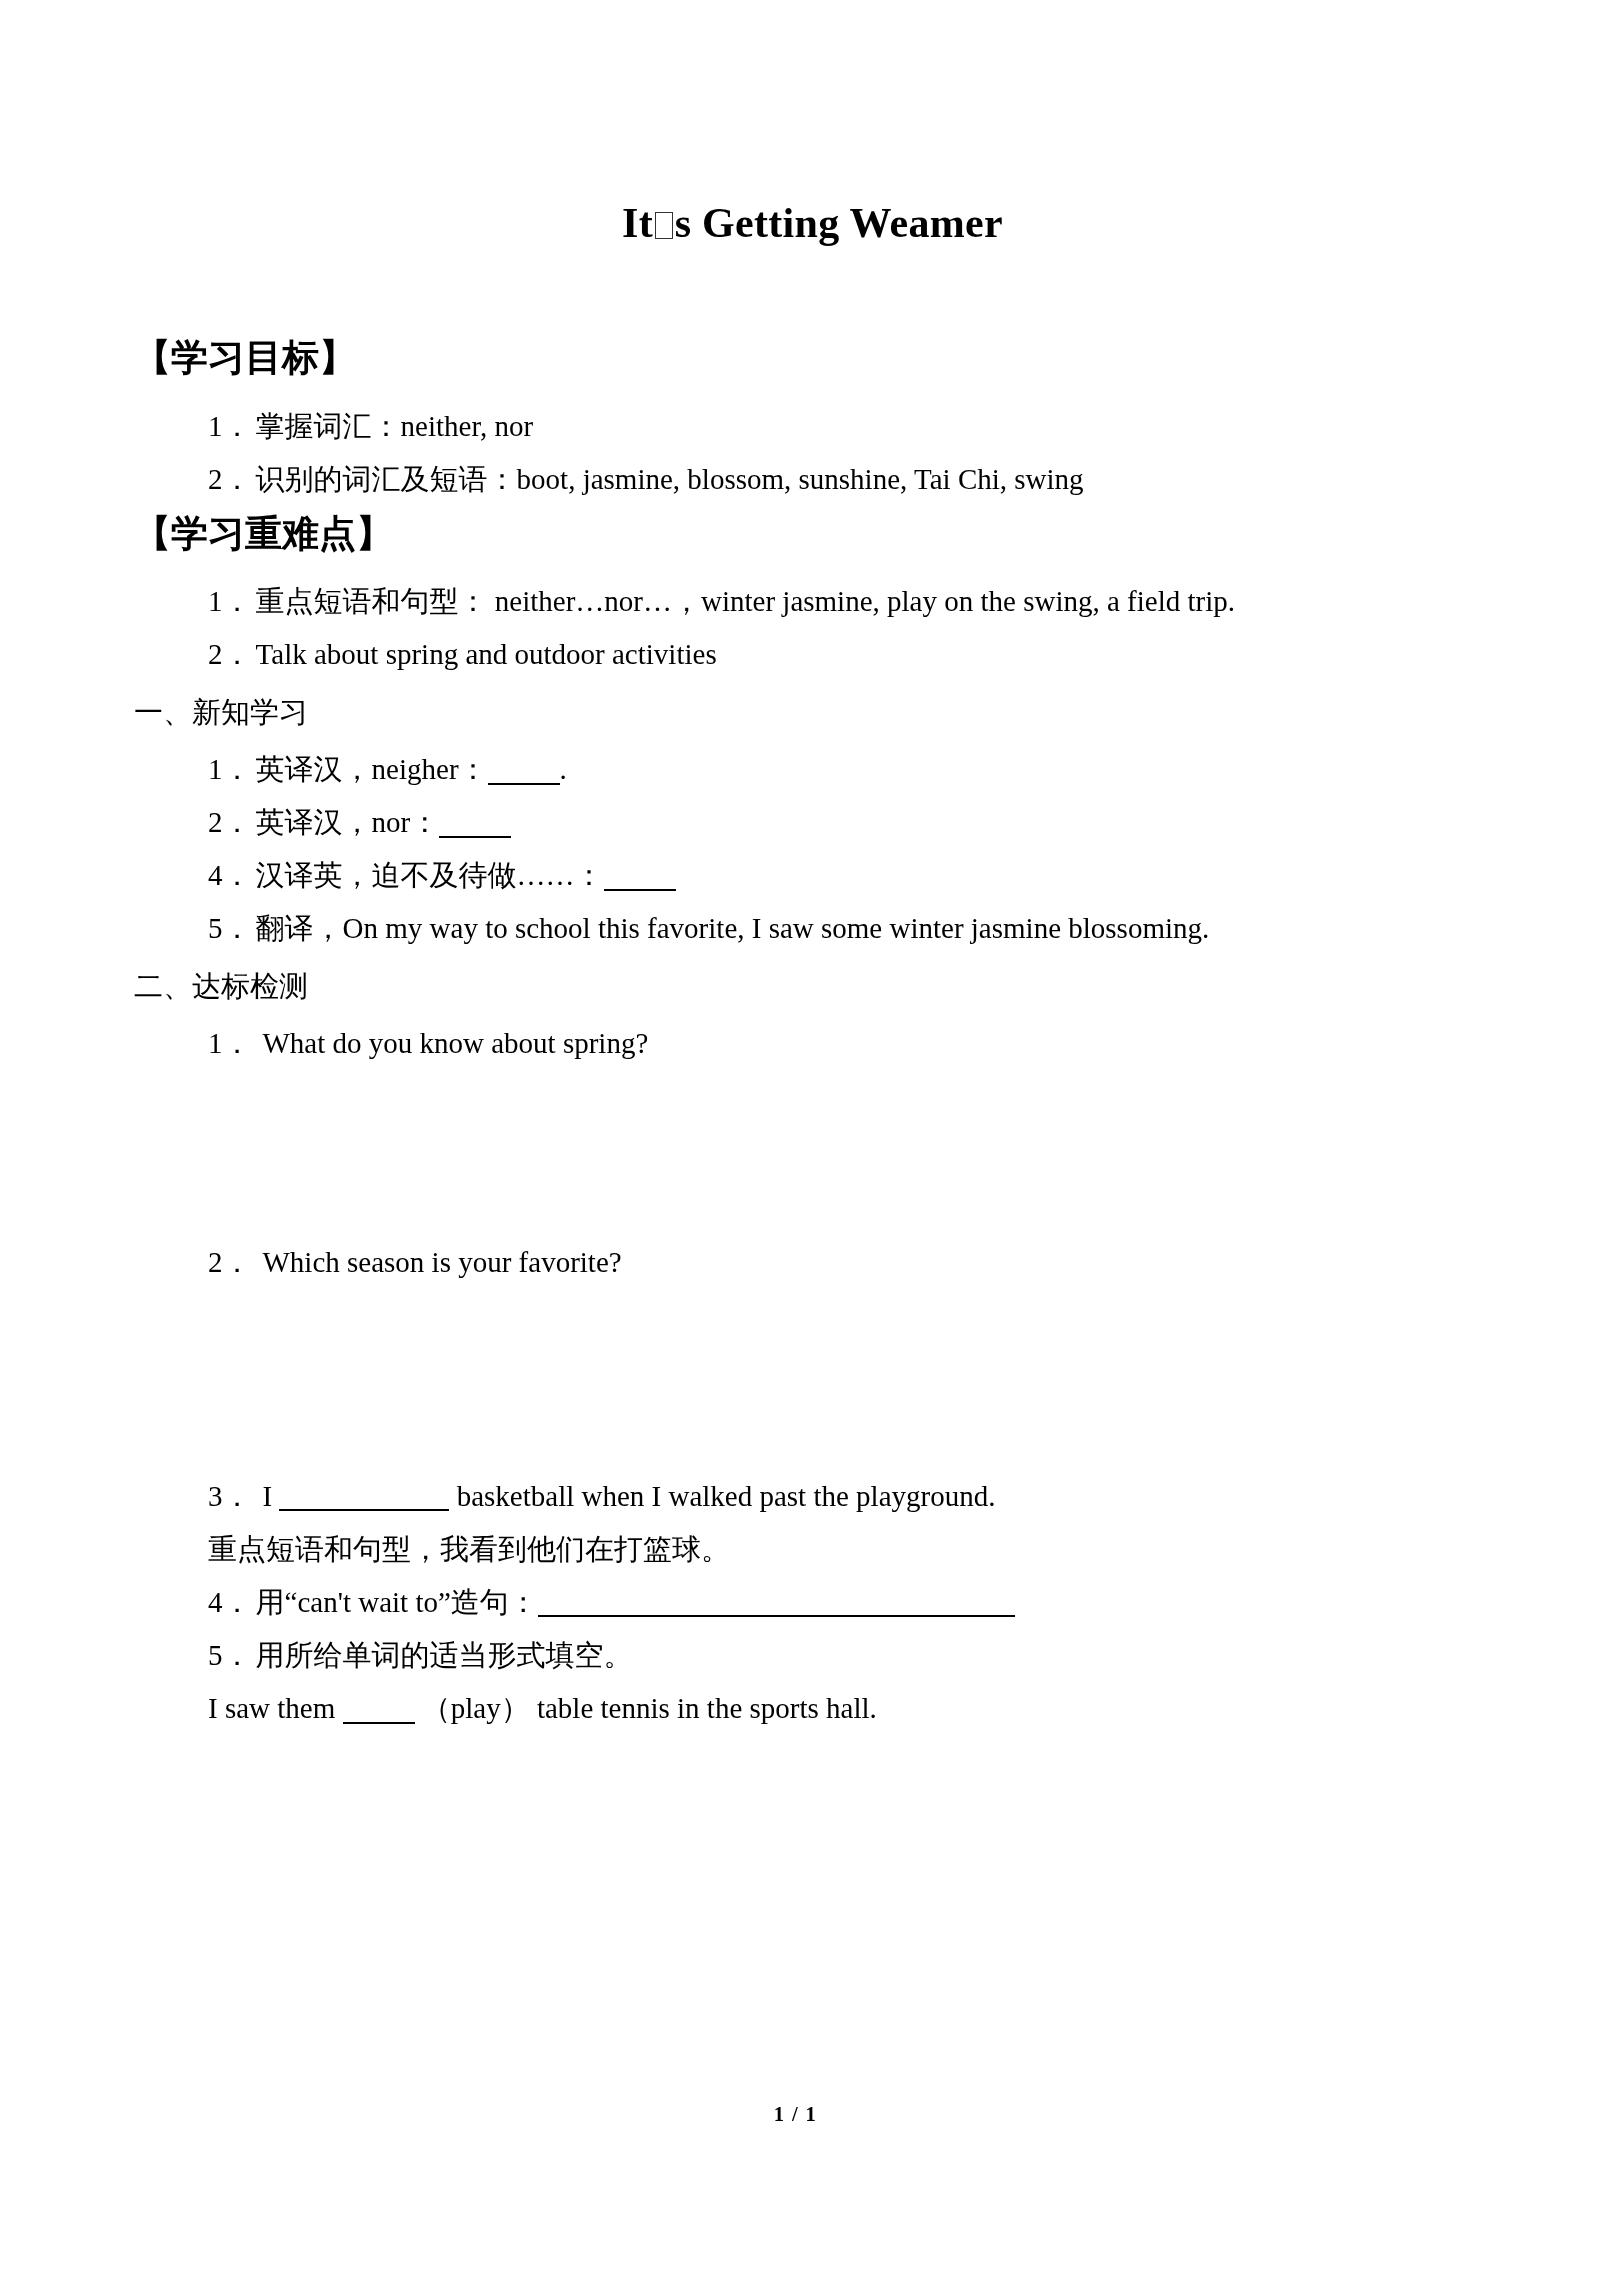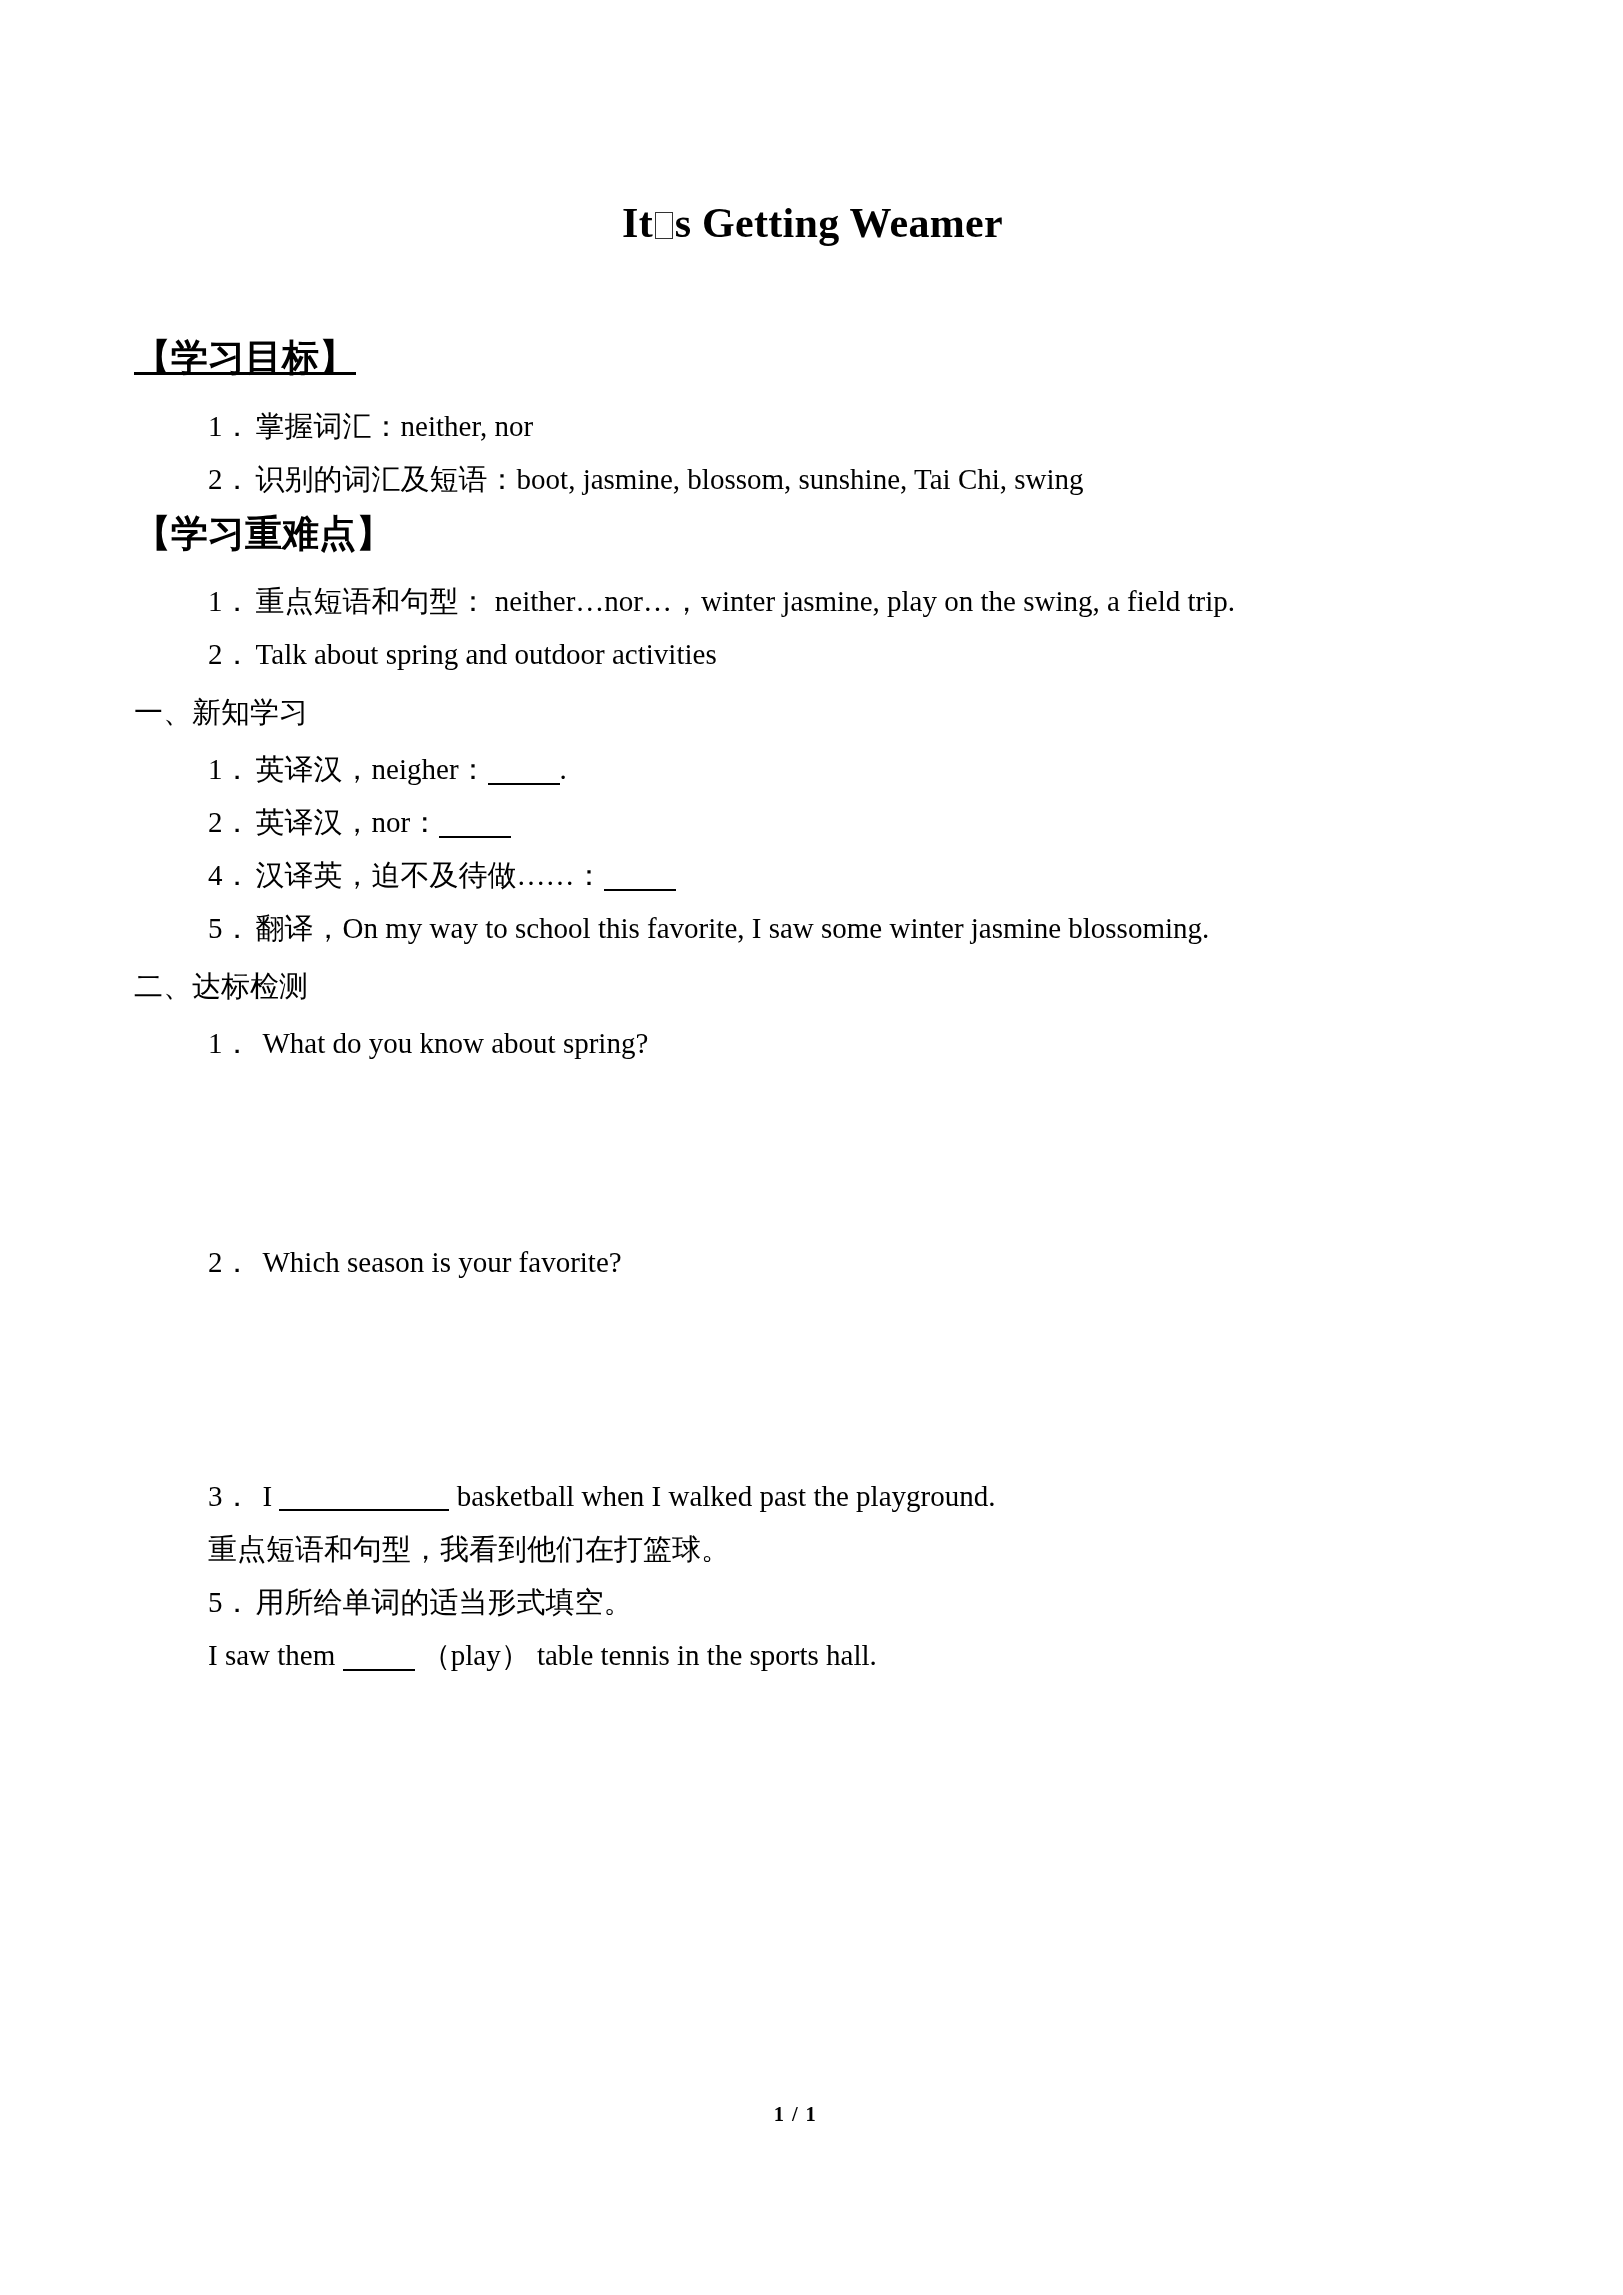--- a/index.html
+++ b/index.html
@@ -50,21 +50,21 @@
 
   
   .section-head {
     font-weight: bold;
     font-size: 37px;
     line-height: 1.25;
     margin: 0;
     padding: 0;
     letter-spacing: 0px;
   }
-  .sec-gap-1 { margin-top: 87px; text-decoration: underline; }
+  .sec-gap-1 { margin-top: 87px; }
   .sec-gap-2 { margin-top: 14px; }
 
   
   .line {
     font-size: 29px;
     line-height: 1.22;
     margin: 0;
     padding: 0;
     white-space: nowrap;
   }
@@ -145,20 +145,21 @@
     <div class="line indent"><span class="num-wide">2．</span><span>Which season is your favorite?</span></div>
 
     <div class="answer-space-2"></div>
 
     <div class="line indent"><span class="num-wide">3．</span><span>I</span>
       <span class="blank blank-l"></span>
       <span>basketball when I walked past the playground.</span></div>
 
     <div class="line indent gap-sm">重点短语和句型，我看到他们在打篮球。</div>
 
+    <div class="line indent gap-sm"><span class="num">4．</span><span>用“can't wait to”造句：</span><span class="blank blank-xl"></span></div>
 
     <div class="line indent gap-sm"><span class="num">5．</span><span>用所给单词的适当形式填空。</span></div>
 
     <div class="line indent gap-sm"><span>I saw them</span>
       <span class="blank blank-s"></span>
       <span>（play） table tennis in the sports hall.</span></div>
 
   </div>
 
   <div class="footer">1 / 1</div>

